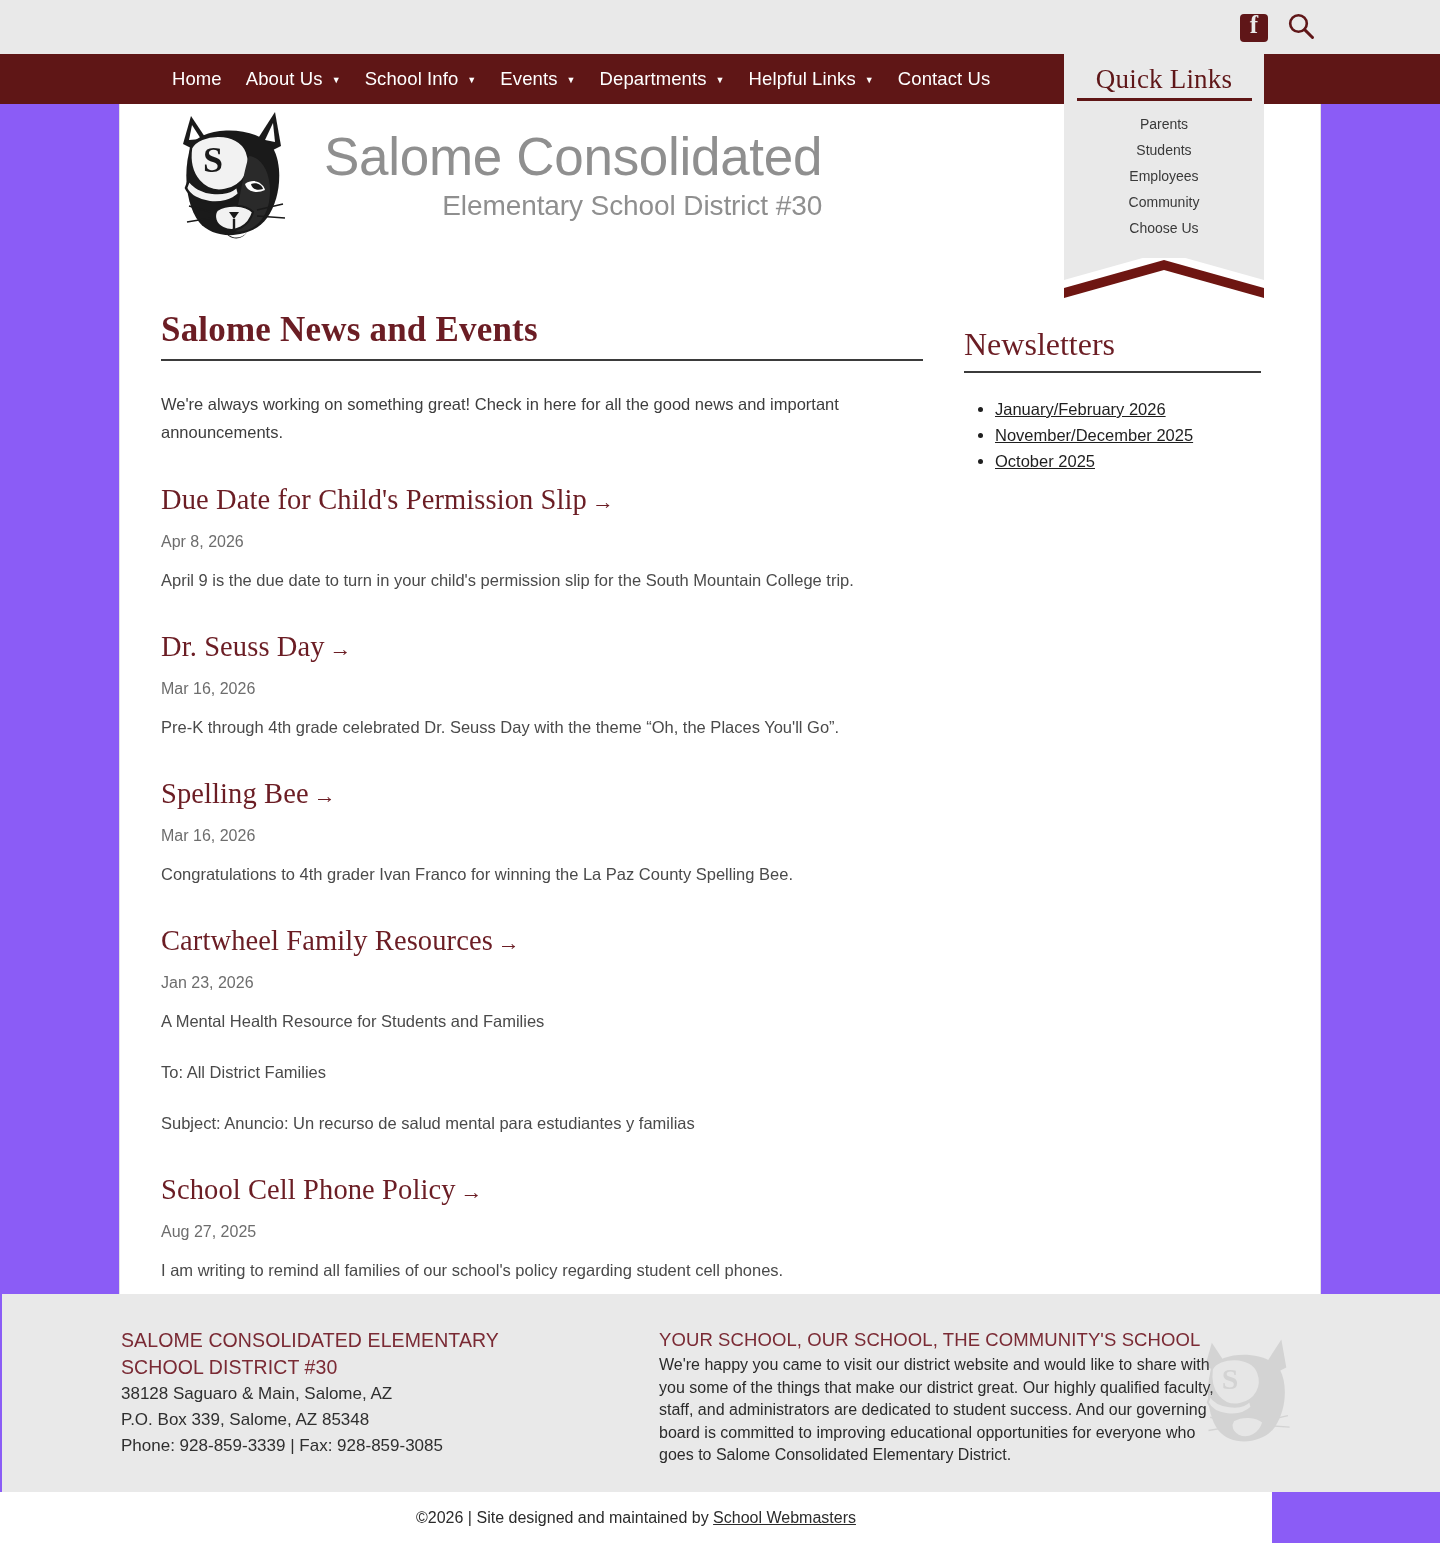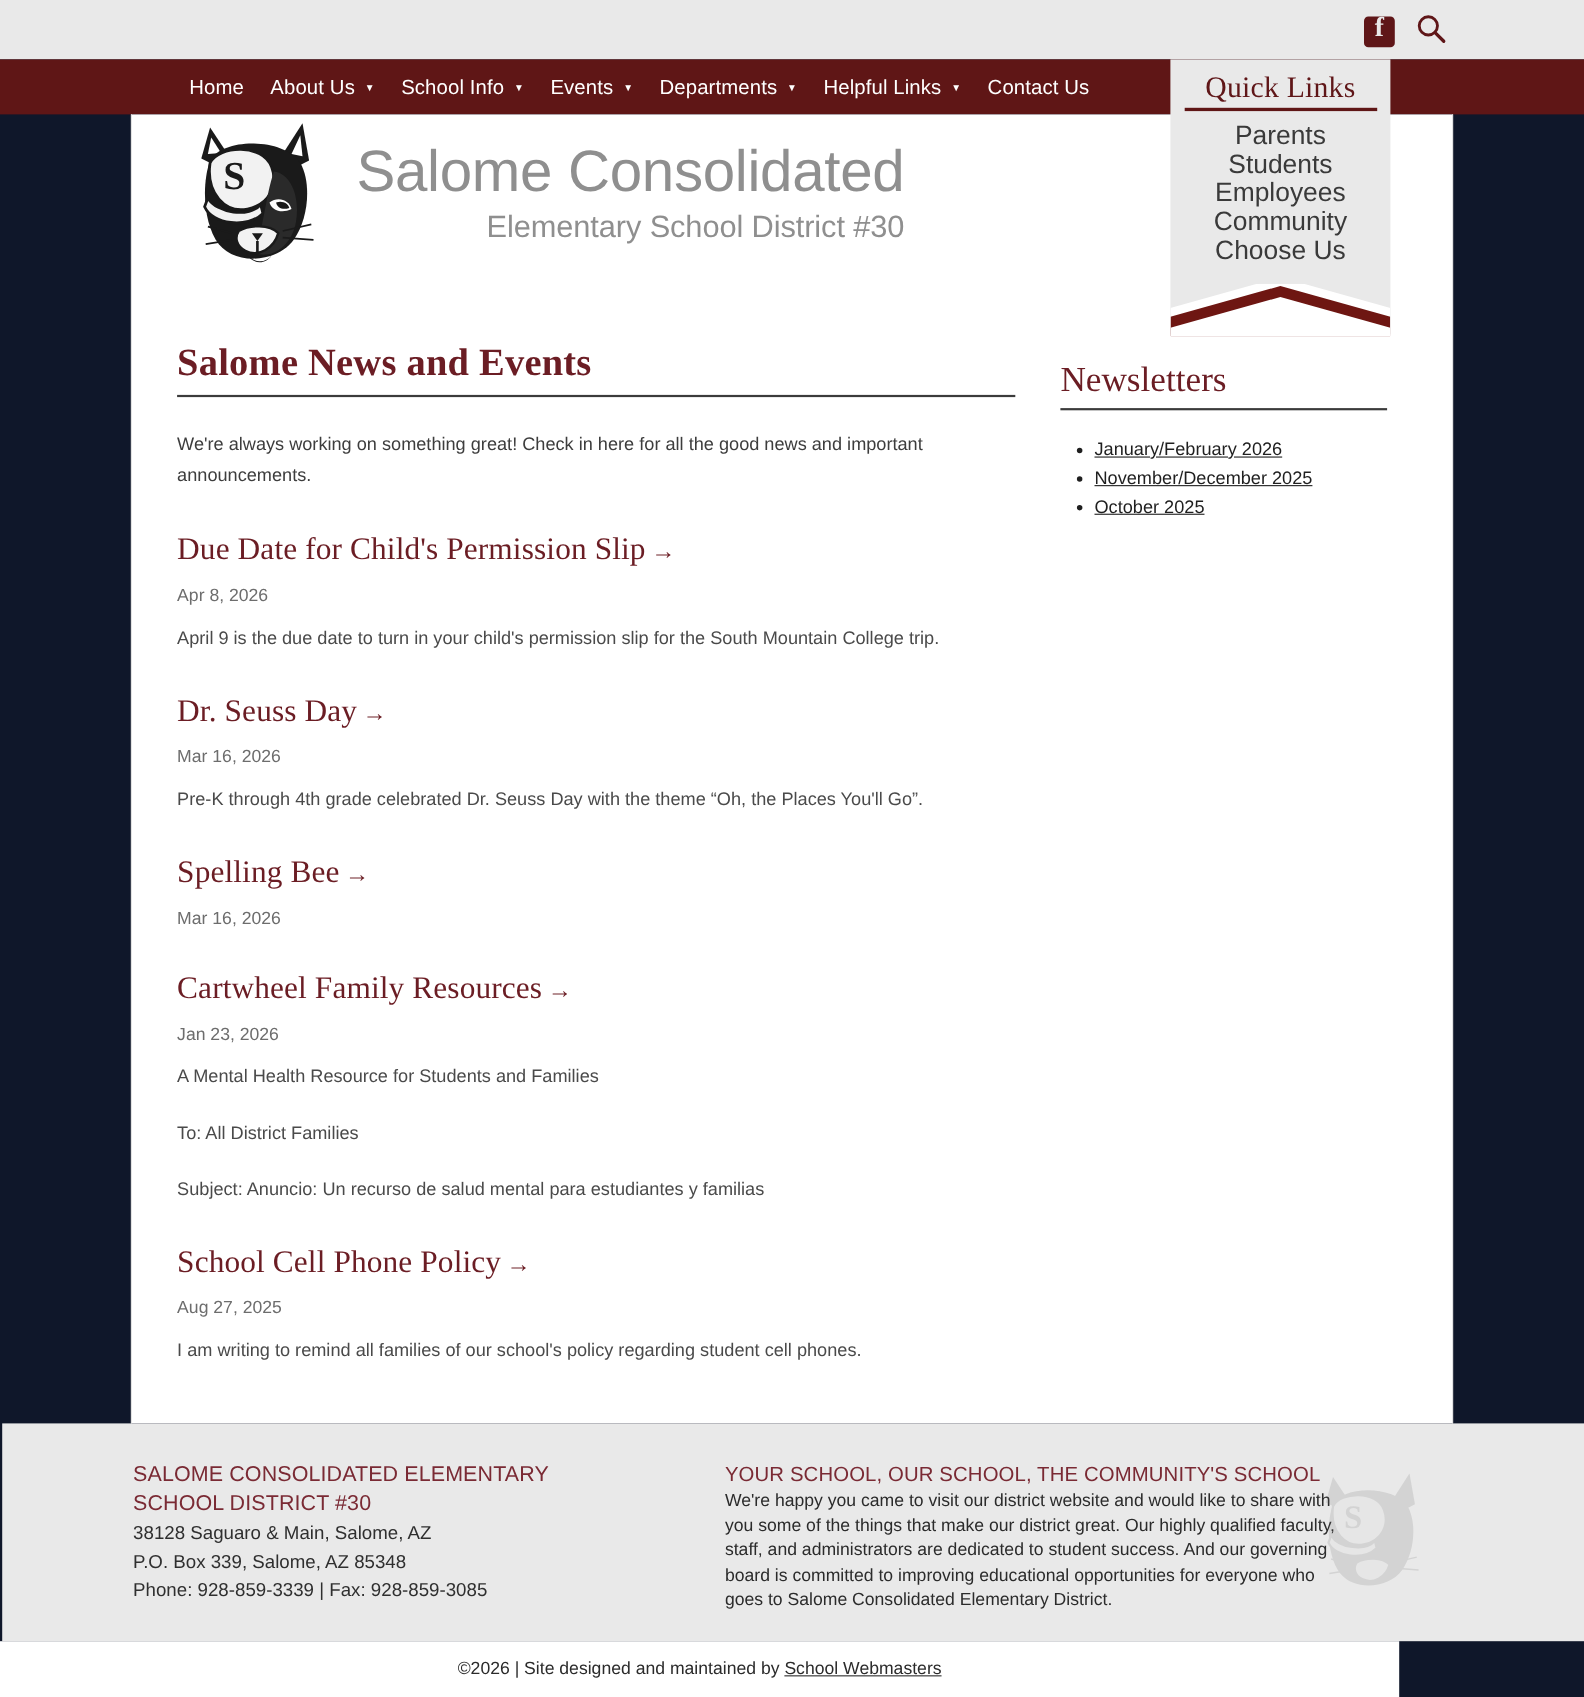--- a/index.html
+++ b/index.html
@@ -9,21 +9,21 @@
     height: 1543px;
     background: #ffffff;
     font-family: "Liberation Sans", sans-serif;
     overflow: hidden;
   }
 
   .page {
     position: relative;
     width: 1440px;
     height: 1543px;
-    background: #0f172a;
+    background: #8b5cf6;
   }
 
   
   .topbar {
     position: absolute;
     top: 0; left: 0;
     width: 1440px; height: 54px;
     background: #e9e9e9;
   }
   .topbar-icons {
@@ -110,21 +110,21 @@
     height: 3px;
     background: #5f1616;
     margin: 3px auto 0 auto;
   }
   .ql-list {
     list-style: none;
     text-align: center;
     padding-top: 10px;
   }
   .ql-list li {
-    font-size: 24px;
+    font-size: 14px;
     color: #3a3a3a;
     line-height: 26px;
     cursor: pointer;
   }
   
   .ql-notch {
     position: absolute;
     left: 0; bottom: -2px;
     width: 200px; height: 48px;
     overflow: hidden;
@@ -462,20 +462,21 @@
           </h2>
           <div class="news-date">Mar 16, 2026</div>
           <p class="news-body">Pre-K through 4th grade celebrated Dr. Seuss Day with the theme “Oh, the Places You'll Go”.</p>
         </div>
 
         <div class="news-item">
           <h2 class="news-title">
             <span>Spelling Bee</span><span class="arrow">→</span>
           </h2>
           <div class="news-date">Mar 16, 2026</div>
+          <p class="news-body">Congratulations to 4th grader Ivan Franco for winning the La Paz County Spelling Bee.</p>
         </div>
 
         <div class="news-item">
           <h2 class="news-title">
             <span>Cartwheel Family Resources</span><span class="arrow">→</span>
           </h2>
           <div class="news-date">Jan 23, 2026</div>
           <p class="news-body">A Mental Health Resource for Students and Families</p>
           <p class="news-body">To: All District Families</p>
           <p class="news-body">Subject: Anuncio: Un recurso de salud mental para estudiantes y familias</p>

